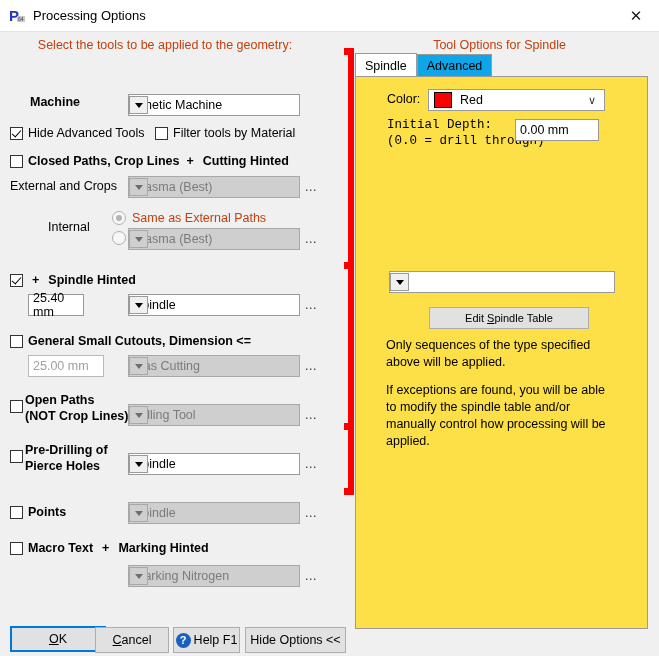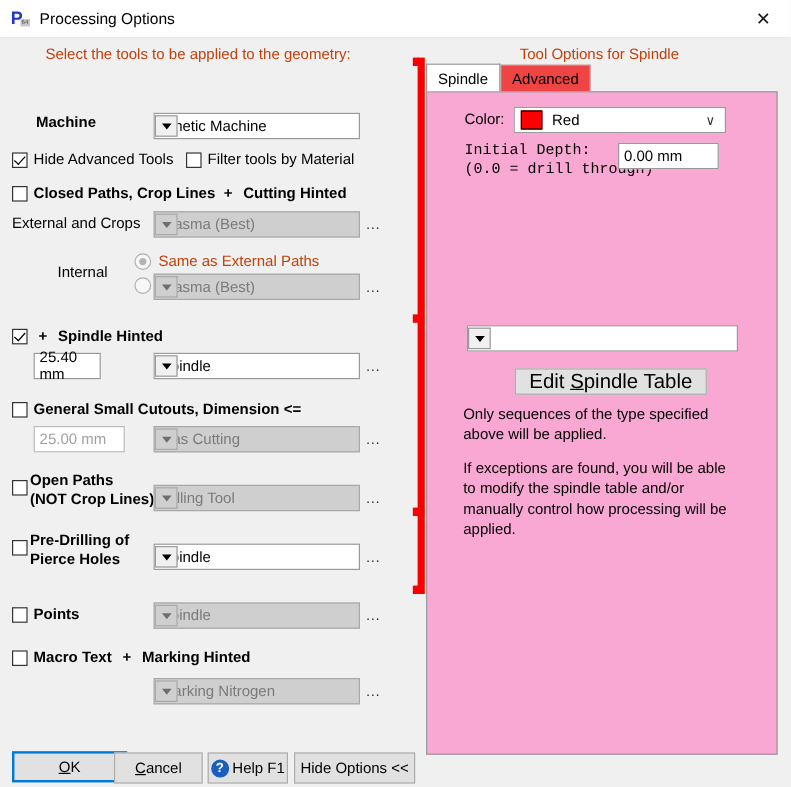--- a/index.html
+++ b/index.html
@@ -94,26 +94,26 @@
   .bold { font-weight:bold; }
   .grayed { color:#c2410c; }
   
   .row { position:absolute; display:flex; align-items:center; }
   
   .tabstrip { position:absolute; left:15px; top:22px; height:22px; display:flex; }
   .tab {
     height:22px; padding:0 9px; box-sizing:border-box;
     border:1px solid #9a9a9a; border-bottom:none;
     display:flex; align-items:center; font-size:12.5px;
-    background:#ef4444; position:relative;
+    background:#0ea5e9; position:relative;
   }
   .tab.active { background:#fff; z-index:3; height:23px; margin-top:-1px; padding-top:1px;}
   .tabpanel {
     position:absolute; left:15px; top:44px; width:293px; height:553px;
-    background:#f9a8d4; border:1px solid #9a9a9a; box-sizing:border-box;
+    background:#fde047; border:1px solid #9a9a9a; box-sizing:border-box;
   }
   .redbar {
     position:absolute; left:8px; top:16px; width:6px; height:447px;
     background:#fb0000;
   }
   .reddot { position:absolute; width:5px; height:7px; background:#fb0000; left:4px; }
   
   .btn {
     height:26px; border:1px solid #adadad; background:#e1e1e1;
     display:flex; align-items:center; justify-content:center;
@@ -122,21 +122,21 @@
   .btn.focus { border:2px solid #0078d7; background:#e1e1e1; }
   .help-icon {
     width:15px; height:15px; border-radius:50%; background:#1b5fbe;
     color:#fff; font-size:11px; font-weight:bold;
     display:flex; align-items:center; justify-content:center;
     margin-right:3px; flex:none;
   }
   .pushbtn {
     border:1px solid #adadad; background:#e1e1e1; height:22px;
     display:flex; align-items:center; justify-content:center;
-    font-size:17px; box-sizing:border-box;
+    font-size:11px; box-sizing:border-box;
   }
   u { text-decoration:underline; }
   .swatch { width:16px; height:14px; border:1px solid #000; margin-left:5px; flex:none; }
 </style>
 </head>
 <body>
 
 <div class="titlebar">
   <div class="app-icon">
     <span class="p">P</span>

